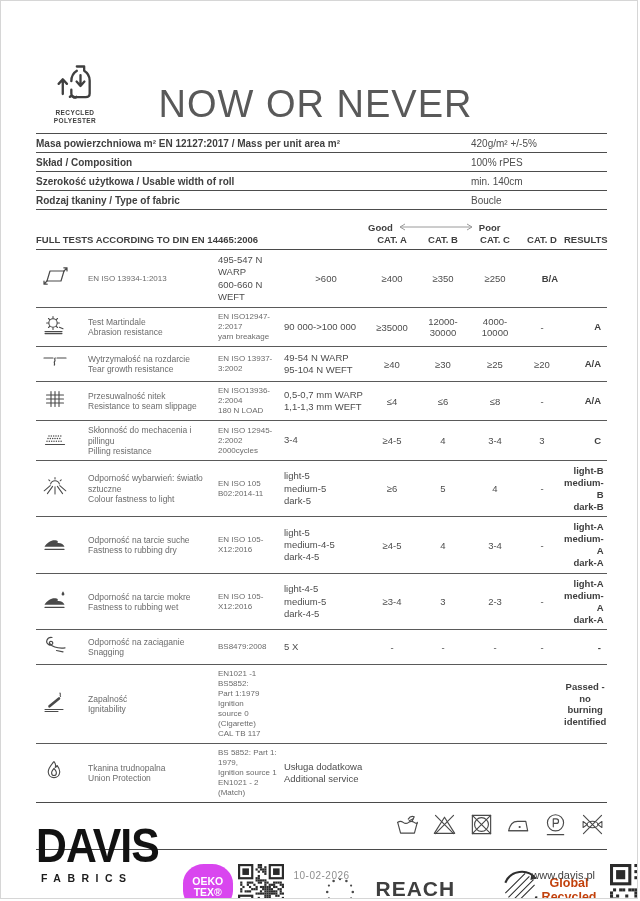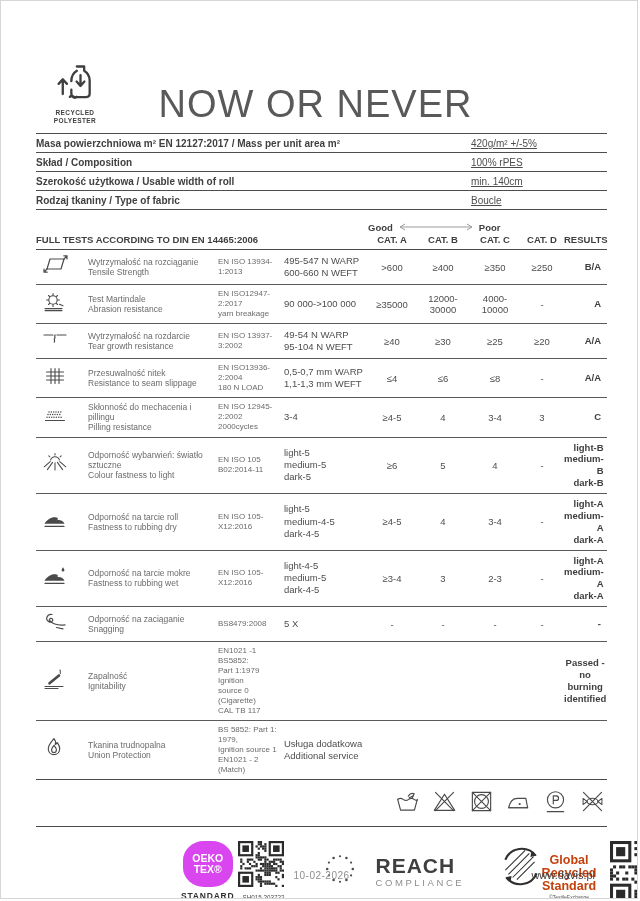--- a/index.html
+++ b/index.html
@@ -10,21 +10,21 @@
   
   .hdr{position:relative;height:116px;}
   .badge{position:absolute;left:10px;top:46px;width:58px;text-align:center;}
   .badge-txt{font-size:6.5px;font-weight:bold;letter-spacing:.4px;color:#3f3f3f;line-height:1.3;margin-top:2px;}
   .title{padding-top:66px;text-align:center;font-size:38px;color:#595959;letter-spacing:1px;margin-left:-12px;}
 
   
   .specs{border-top:1.5px solid #4d4d4d;}
   .spec-row{display:flex;align-items:center;border-bottom:1.5px solid #4d4d4d;padding:4px 0 3px;}
   .spec-label{flex:0 0 435px;font-size:10px;font-weight:bold;color:#404040;}
-  .spec-value{font-size:10px;color:#4d4d4d;text-decoration:underline;}
+  .spec-value{font-size:10px;color:#4d4d4d;}
 
   
   .tests{margin-top:12px;}
   :root{--cols:52px 130px 66px 84px 48px 54px 50px 44px 1fr;}
   .scale-row{display:grid;grid-template-columns:var(--cols);margin-bottom:1px;}
   .scale{grid-column:5/8;display:flex;align-items:center;gap:4px;font-size:9.5px;font-weight:bold;color:#3f3f3f;}
   .head-row{display:grid;grid-template-columns:var(--cols);align-items:end;padding-bottom:4px;}
   .head-title{grid-column:1/5;font-size:9.5px;font-weight:bold;color:#3f3f3f;}
   .cat-h{font-size:9.5px;font-weight:bold;color:#3f3f3f;text-align:center;}
   .cat-h:last-child{text-align:right;padding-right:2px;}
@@ -149,24 +149,20 @@
         </div>
       <div class="rows">
   <div class="trow">
     <div class="c-icon"><svg viewBox="0 0 26 22" width="26" height="22">
                 <g fill="none" stroke="#4a4a4a" stroke-linecap="round" stroke-linejoin="round" stroke-width="1.2">
                   <path d="M8 5h14l-3 10H5z"></path>
                   <path d="M5 15l-3 3.2m0-3.2v3.2h3.2"></path>
                   <path d="M22 5l3-3.2m0 3.2v-3.2h-3.2"></path>
                 </g>
               </svg></div>
-    <div class="c-name">
-      <div>Wytrzymałość na rozciąganie</div>
-      <div>Tensile Strength</div>
-    </div>
     <div class="c-method">EN ISO 13934-1:2013</div>
     <div class="c-value">495-547 N WARP<br>600-660 N WEFT</div>
     <div class="c-cat">&gt;600</div>
     <div class="c-cat">≥400</div>
     <div class="c-cat">≥350</div>
     <div class="c-cat">≥250</div>
     <div class="c-result" style="text-align: right;">B/A</div>
   </div>
 
   <div class="trow">
@@ -288,21 +284,21 @@
     <div class="c-cat">-</div>
     <div class="c-result" style="text-align: right;">light-B<br>medium-B<br>dark-B</div>
   </div>
 
   <div class="trow">
     <div class="c-icon"><svg viewBox="0 0 26 22" width="26" height="22">
                 <path fill="#4a4a4a" stroke="none" d="M2.5 14.8C5.5 9.5 11 7.2 14.6 8.6c2 .8 1.6 2.7-.4 2.7 4-.9 7.3.7 8.3 3.5z"></path>
                 <path fill="none" stroke="#4a4a4a" stroke-linecap="round" stroke-linejoin="round" stroke-width="1.1" d="M3 17.4h19"></path>
               </svg></div>
     <div class="c-name">
-      <div>Odporność na tarcie roll</div>
+      <div>Odporność na tarcie suche</div>
       <div>Fastness to rubbing dry</div>
     </div>
     <div class="c-method">EN ISO 105-X12:2016</div>
     <div class="c-value">light-5<br>medium-4-5<br>dark-4-5</div>
     <div class="c-cat">≥4-5</div>
     <div class="c-cat">4</div>
     <div class="c-cat">3-4</div>
     <div class="c-cat">-</div>
     <div class="c-result" style="text-align: right;">light-A<br>medium-A<br>dark-A</div>
   </div>
@@ -748,16 +744,20 @@
             <rect x="44.19" y="1.52" width="18.29" height="18.29" fill="none" stroke="#2b2b2b" stroke-width="3.05"></rect>
             <rect x="48.76" y="6.10" width="9.14" height="9.14" fill="#2b2b2b"></rect>
             <rect x="1.52" y="44.19" width="18.29" height="18.29" fill="none" stroke="#2b2b2b" stroke-width="3.05"></rect>
             <rect x="6.10" y="48.76" width="9.14" height="9.14" fill="#2b2b2b"></rect>
           </svg></span>
     </div>
 
   </div>
 
   <div class="footer">
+    <div class="brand">
+      <div class="brand-name">DAVIS</div>
+      <div class="brand-sub">FABRICS</div>
+    </div>
     <div class="f-date">10-02-2026</div>
     <div class="f-site">www.davis.pl</div>
   </div>
 </div>
 
 </body></html>

